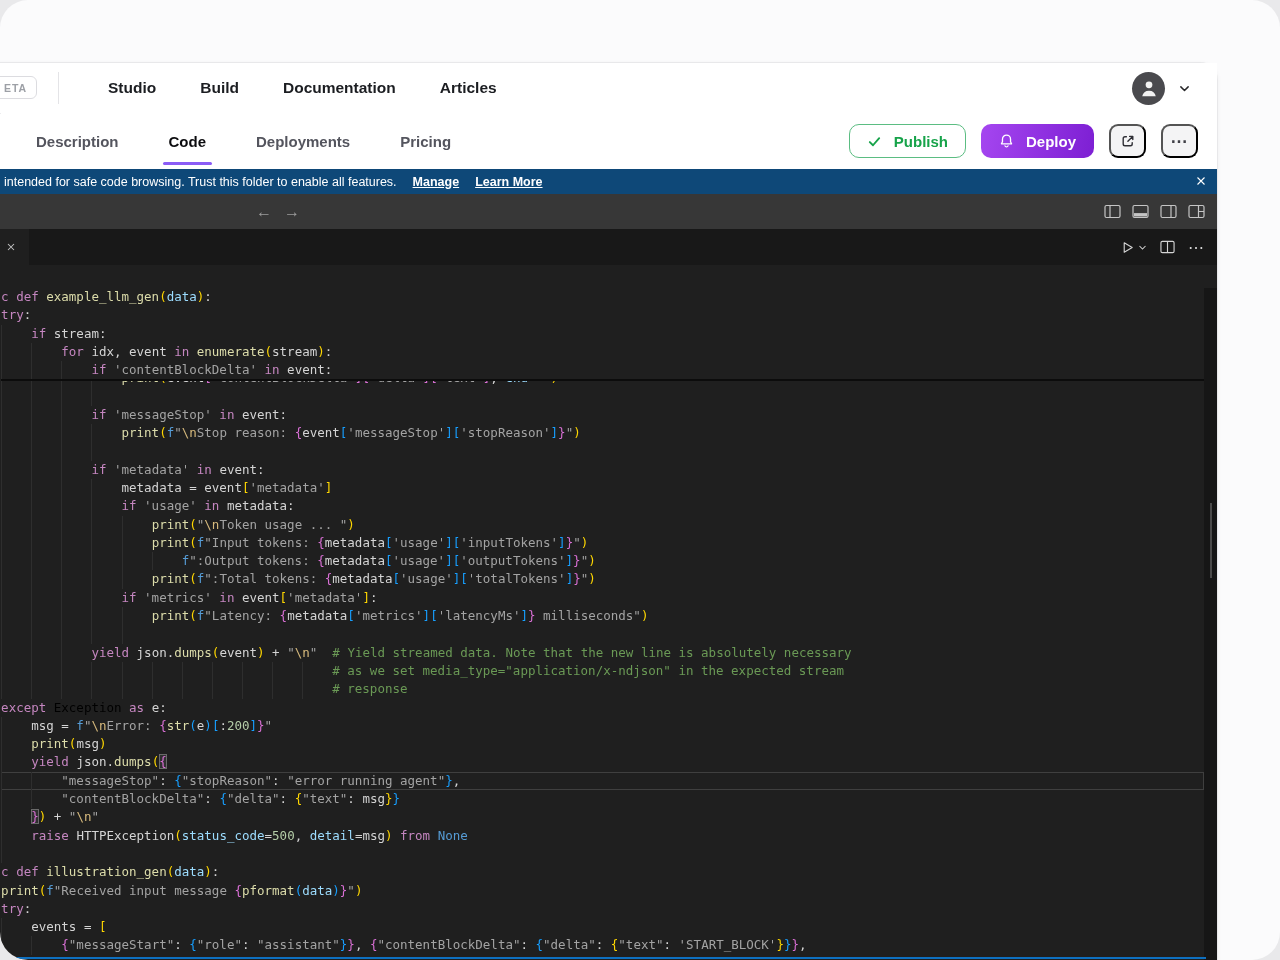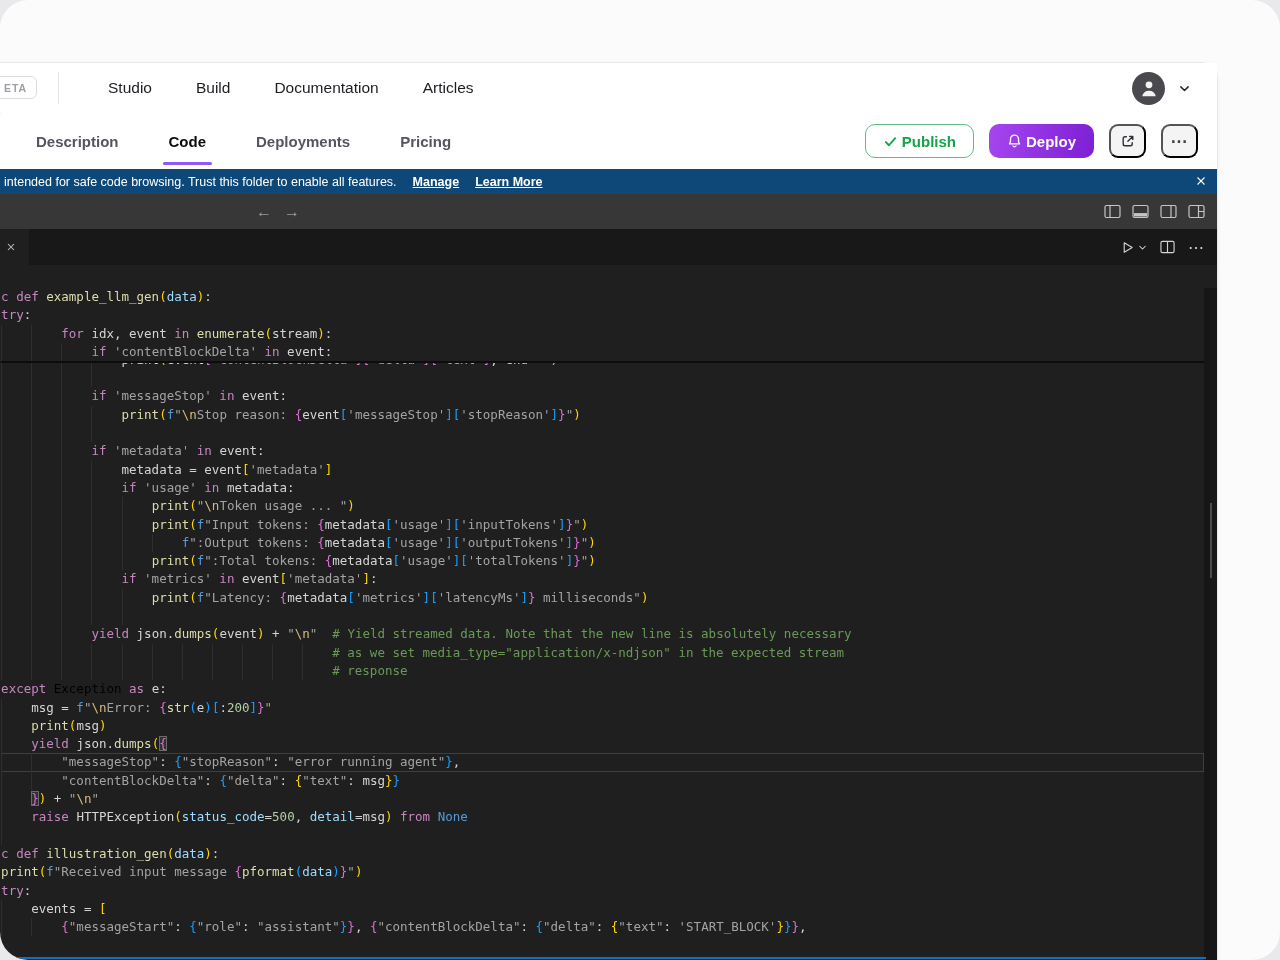--- a/index.html
+++ b/index.html
@@ -11,32 +11,32 @@
         box-shadow:0 1px 4px rgba(0,0,0,.05);}
   .cardinner{position:absolute;left:24px;top:0;right:0;bottom:0;}
   
   .hdr{position:absolute;left:-24px;right:0;top:0;height:50px;border-bottom:1px solid #ececee;background:#fff;}
   .hdrin{position:absolute;left:24px;right:0;top:0;bottom:0;}
   .badge{position:absolute;left:-14px;top:13px;height:23px;display:flex;align-items:center;
          padding:0 9px 0 16px;border:1px solid #dcdce0;border-radius:6px;color:#9da0a6;
          font-size:10.5px;letter-spacing:.9px;font-weight:600;background:#fff;box-sizing:border-box;}
   .vdiv{position:absolute;left:57px;top:9px;width:1px;height:32px;background:#e4e4e7;}
   .nav{position:absolute;left:107px;top:0;height:50px;display:flex;align-items:center;gap:44px;}
-  .nav a{font-size:15.5px;color:#1b1d21;font-weight:400;text-decoration:none;cursor:pointer;}
+  .nav a{font-size:15.5px;color:#1b1d21;font-weight:700;text-decoration:none;cursor:pointer;}
   .account{position:absolute;right:26px;top:0;height:50px;display:flex;align-items:center;gap:13px;}
   .avatar{width:33px;height:33px;border-radius:50%;background:#4a4a4e;display:flex;align-items:center;justify-content:center;overflow:hidden;cursor:pointer;}
   
   .subnav{position:absolute;left:0;right:0;top:50px;height:56px;background:#fff;}
   .tabs{position:absolute;left:35px;top:0;height:100%;display:flex;gap:50px;}
   .tab{height:100%;display:flex;align-items:center;position:relative;font-size:15px;color:#54555e;cursor:pointer;font-weight:bold;}
   .tab.active{color:#0b0b0e;font-weight:700;}
   .tab.active::after{content:"";position:absolute;left:-6px;right:-6px;bottom:4px;height:3px;
         background:#8B5CF6;border-radius:3px;}
   .actions{position:absolute;right:19px;top:0;height:100%;display:flex;align-items:center;gap:15px;}
-  .btn{display:flex;align-items:center;gap:4px;height:34px;border-radius:10px;font-size:15px;
+  .btn{display:flex;align-items:center;gap:12px;height:34px;border-radius:10px;font-size:15px;
        box-sizing:border-box;cursor:pointer;border:none;background:none;}
   .btn-publish{padding:0 17px;border:1px solid #5bbd82;color:#17A34A;font-weight:600;background:#fff;}
   .btn-deploy{padding:0 18px;background:linear-gradient(100deg,#A546F0,#7D1FD3);color:#fff;font-weight:600;}
   .btn-icon{width:37px;height:34px;background:#f4f4f5;border-radius:9px;display:flex;align-items:center;
        justify-content:center;color:#303036;}
   .dots{font-size:17px;color:#3f3f46;font-weight:700;letter-spacing:1px;}
   
   .vscode{position:absolute;left:-24px;right:0;top:106px;bottom:0;background:#1f1f1f;overflow:hidden;}
   .banner{position:absolute;left:0;right:0;top:0;height:25px;background:#0E4878;display:flex;
           align-items:center;padding-left:27px;box-sizing:border-box;color:#fff;font-size:12.5px;gap:16px;}
@@ -196,20 +196,21 @@
             <span style="color:#d4d4d4;font-size:16px">⋯</span>
           </div>
         </div>
 
         <div class="crumbs"></div>
 
         <div class="code">
           <div class="sticky" id="sticky">
               <div class="cl"><span class="lt"><span class="c-k">async def </span><span class="c-f">example_llm_gen</span><span class="c-b1">(</span><span class="c-v">data</span><span class="c-b1">)</span><span class="c-p">:</span></span></div>
               <div class="cl"><span class="lt"><span class="c-p">    </span><span class="c-k">try</span><span class="c-p">:</span></span></div>
+              <div class="cl"><i class="gd" style="left: 0.104px;"></i><span class="lt"><span class="c-p">        </span><span class="c-k">if </span><span class="c-p">stream:</span></span></div>
               <div class="cl"><i class="gd" style="left: 0.104px;"></i><i class="gd" style="left: 30.208px;"></i><span class="lt"><span class="c-p">            </span><span class="c-k">for </span><span class="c-p">idx, event </span><span class="c-k">in </span><span class="c-f">enumerate</span><span class="c-b1">(</span><span class="c-p">stream</span><span class="c-b1">)</span><span class="c-p">:</span></span></div>
               <div class="cl"><i class="gd" style="left: 0.104px;"></i><i class="gd" style="left: 30.208px;"></i><i class="gd" style="left: 60.312px;"></i><span class="lt"><span class="c-p">                </span><span class="c-k">if </span><span class="c-s">'contentBlockDelta'</span><span class="c-k"> in </span><span class="c-p">event:</span></span></div>
             </div>
           <div class="occl">
               <div id="occl">
                 <div class="cl"><i class="gd" style="left: 0.104px;"></i><i class="gd" style="left: 30.208px;"></i><i class="gd" style="left: 60.312px;"></i><i class="gd" style="left: 90.416px;"></i><span class="lt"><span class="c-p">                    </span><span class="c-f">print</span><span class="c-b1">(</span><span class="c-p">event</span><span class="c-b2">[</span><span class="c-s">'contentBlockDelta'</span><span class="c-b2">]</span><span class="c-b2">[</span><span class="c-s">'delta'</span><span class="c-b2">]</span><span class="c-b2">[</span><span class="c-s">'text'</span><span class="c-b2">]</span><span class="c-p">, </span><span class="c-v">end</span><span class="c-p">=</span><span class="c-s">""</span><span class="c-b1">)</span></span></div>
               </div>
             </div>
           <div id="lines">
               <div class="cl"><i class="gd" style="left: 0.104px;"></i><i class="gd" style="left: 30.208px;"></i><i class="gd" style="left: 60.312px;"></i><i class="gd" style="left: 90.416px;"></i><span class="lt"></span></div>

